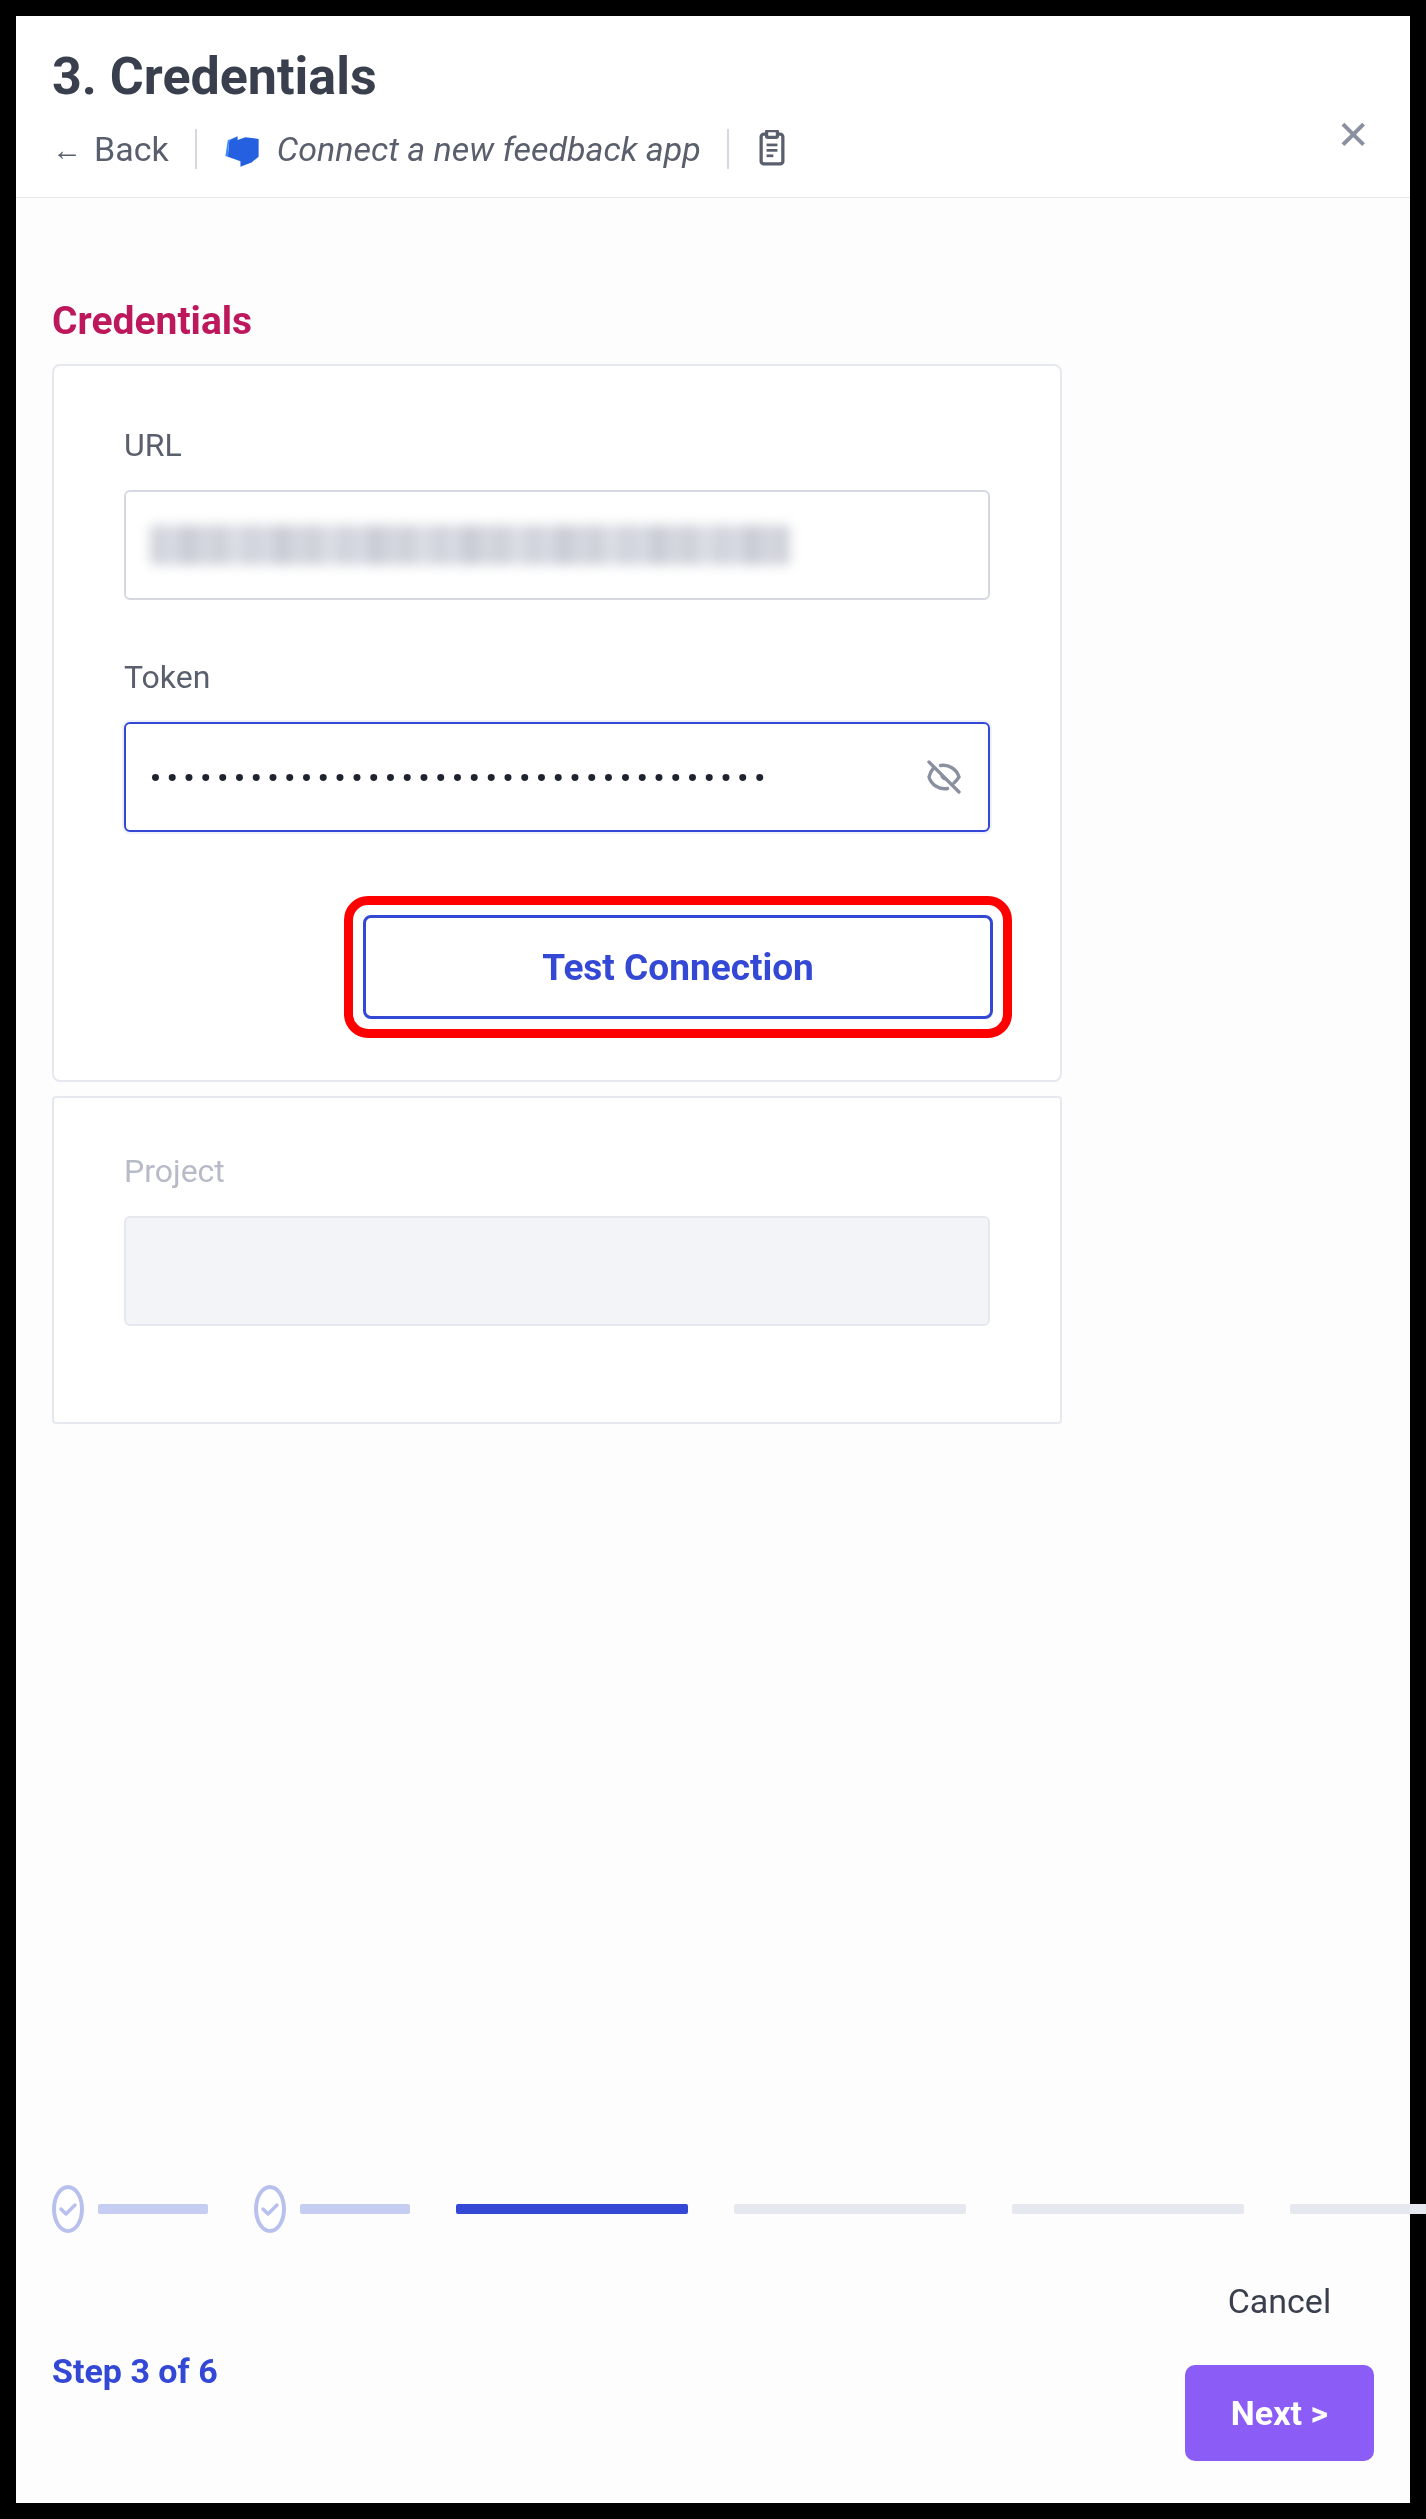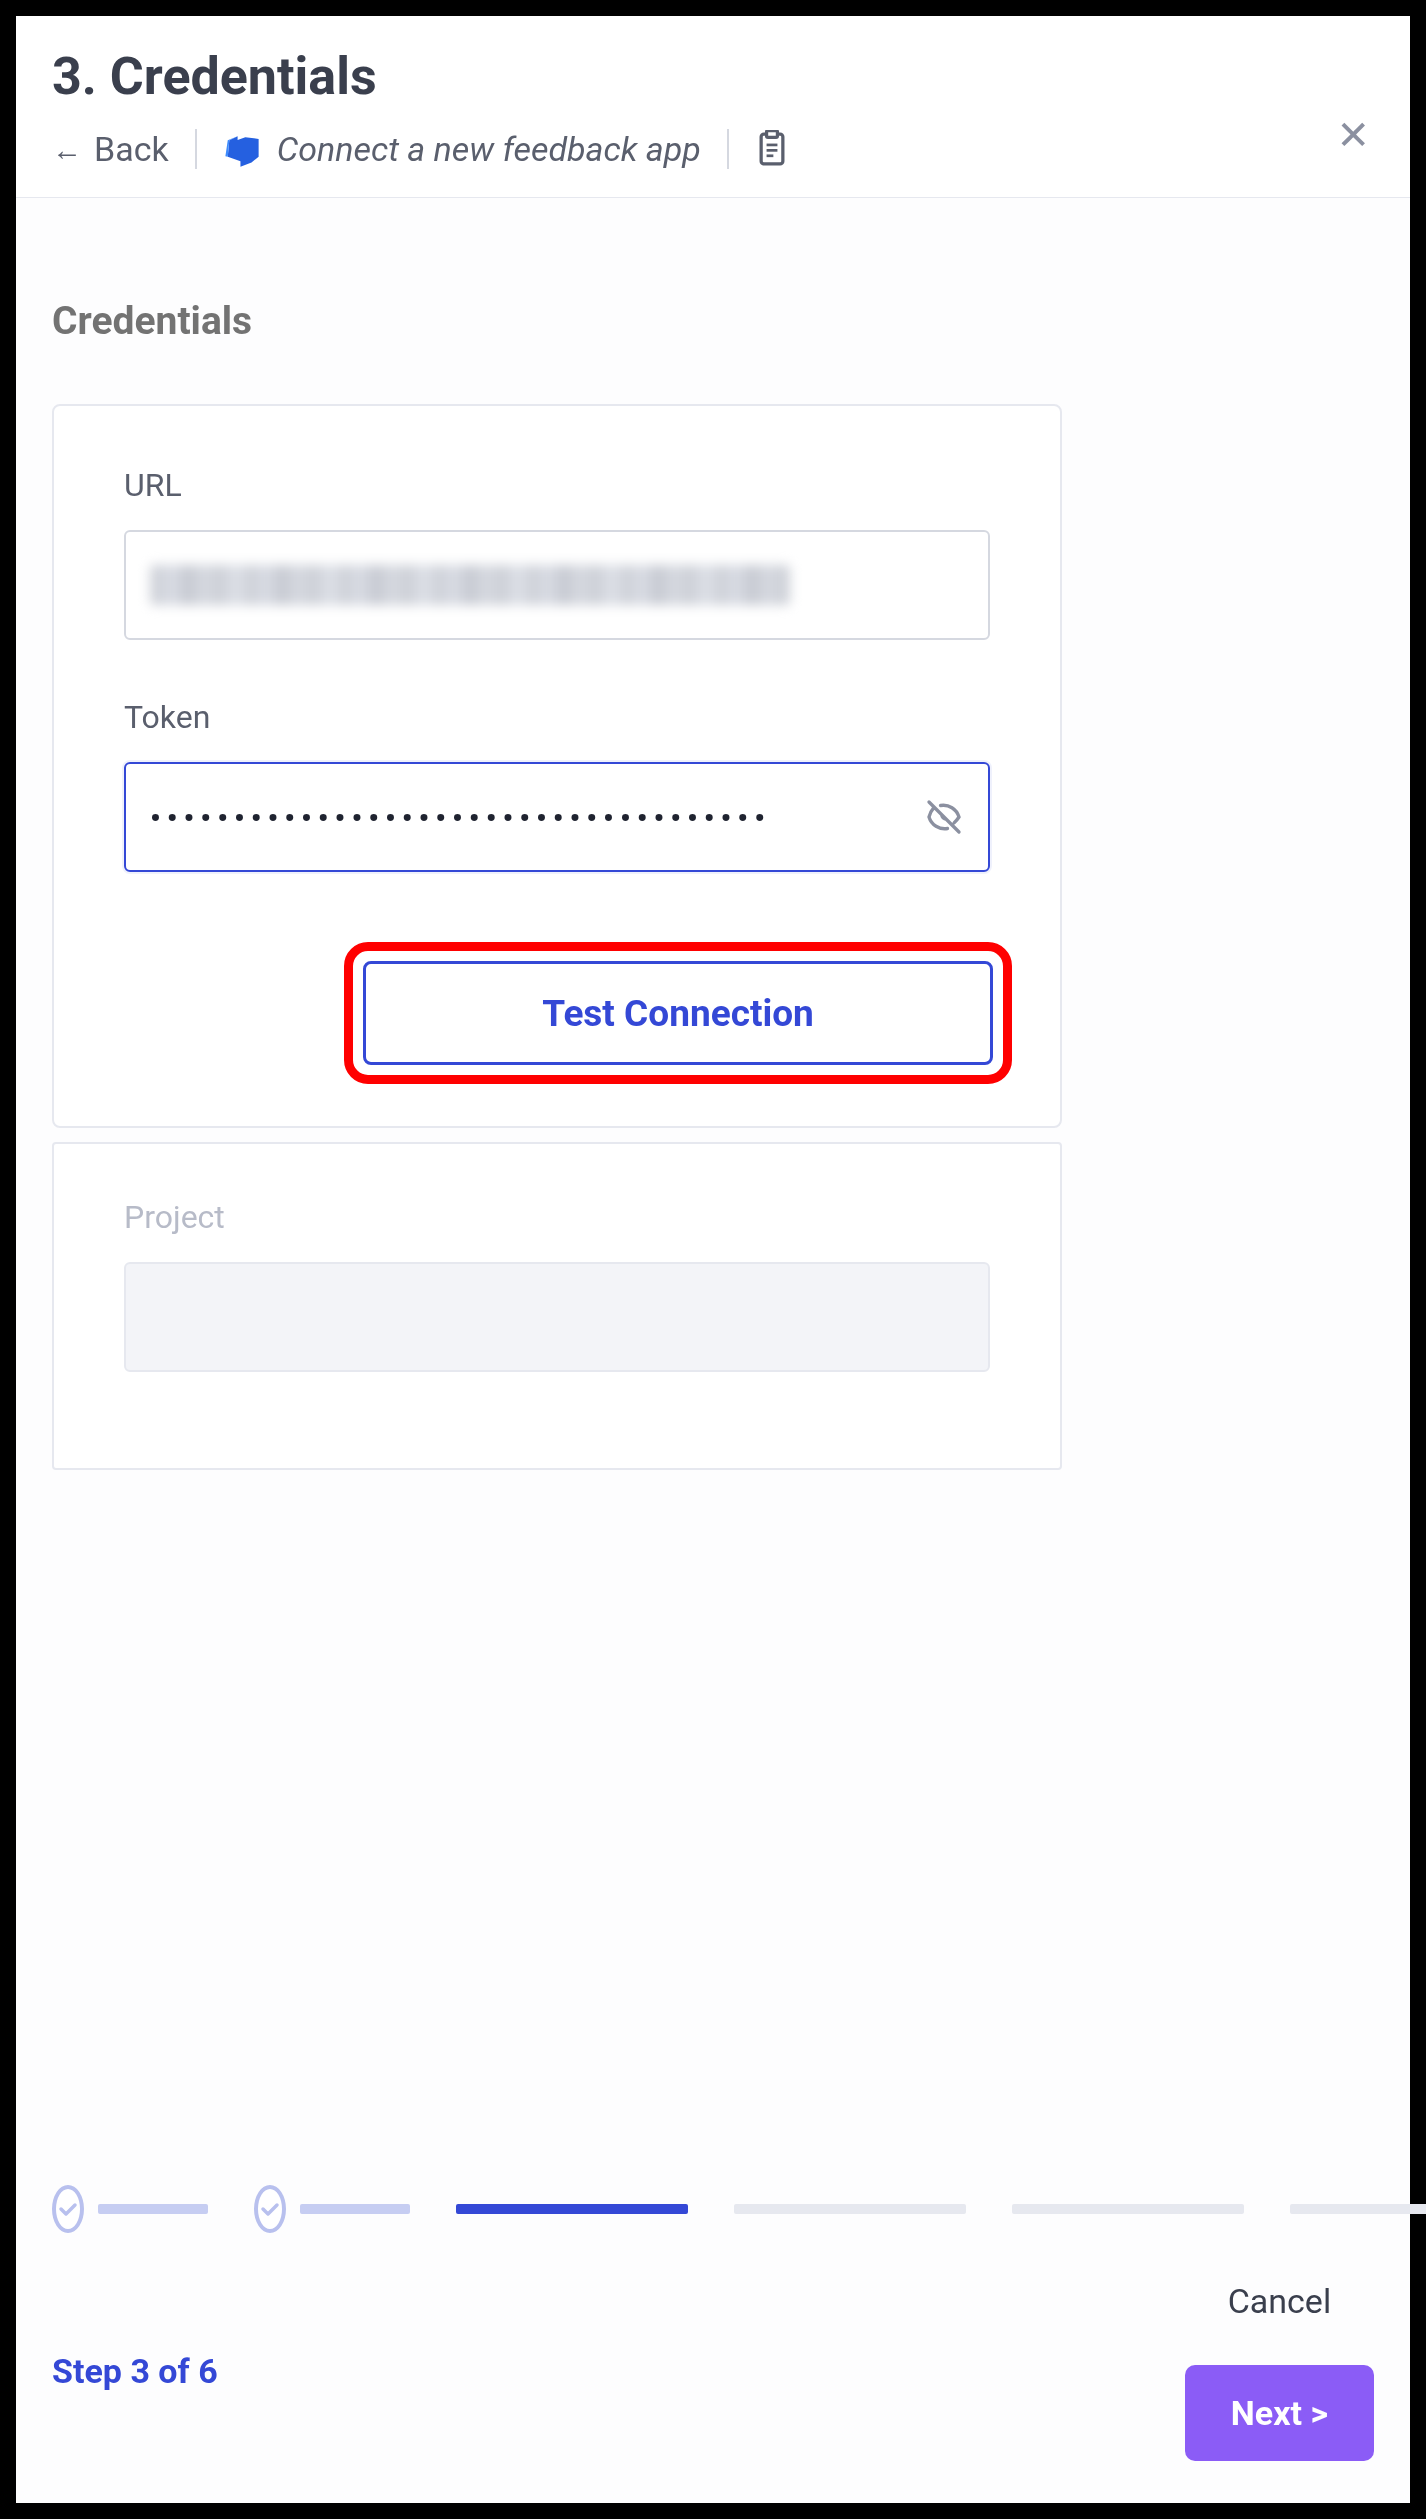--- a/index.html
+++ b/index.html
@@ -70,22 +70,22 @@
     line-height: 1;
   }
   .content {
     flex: 1;
     padding: 100px 36px 0 36px;
     background: #fdfdfe;
   }
   .section-heading {
     font-size: 39px;
     font-weight: 700;
-    color: #737373;
-    margin-bottom: 60px;
+    color: #be185d;
+    margin-bottom: 20px;
   }
   .card {
     width: 1010px;
     border: 2px solid #e6e8ef;
     border-radius: 8px;
     background: #fff;
     padding: 60px 70px 42px 70px;
     margin-bottom: 14px;
   }
   .field-label {
@@ -140,21 +140,21 @@
     transform: translateY(-50%);
     color: #8b90a0;
   }
   .eye-icon svg { display:block; }
   .highlight-wrap {
     border: 9px solid #ff0000;
     border-radius: 24px;
     padding: 10px;
     display: inline-block;
     margin-left: 220px;
-    margin-top: 12px;
+    margin-top: 6px;
   }
   .test-btn {
     width: 630px;
     height: 104px;
     border: 3px solid #3448d6;
     border-radius: 8px;
     background: #fff;
     color: #3448d6;
     font-size: 37px;
     font-weight: 700;

